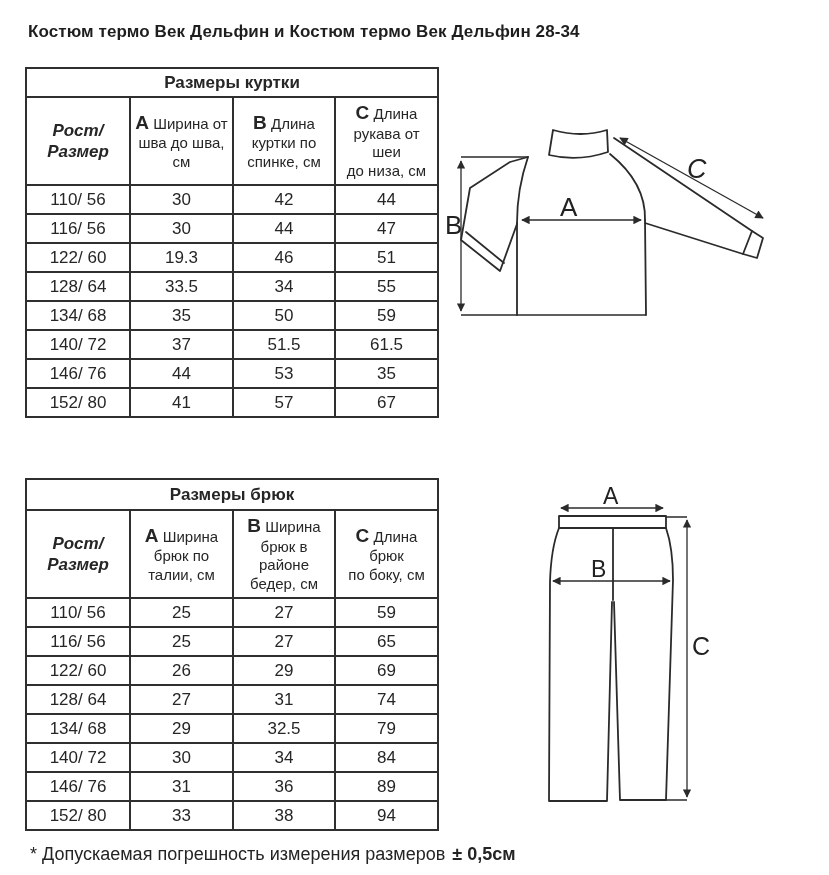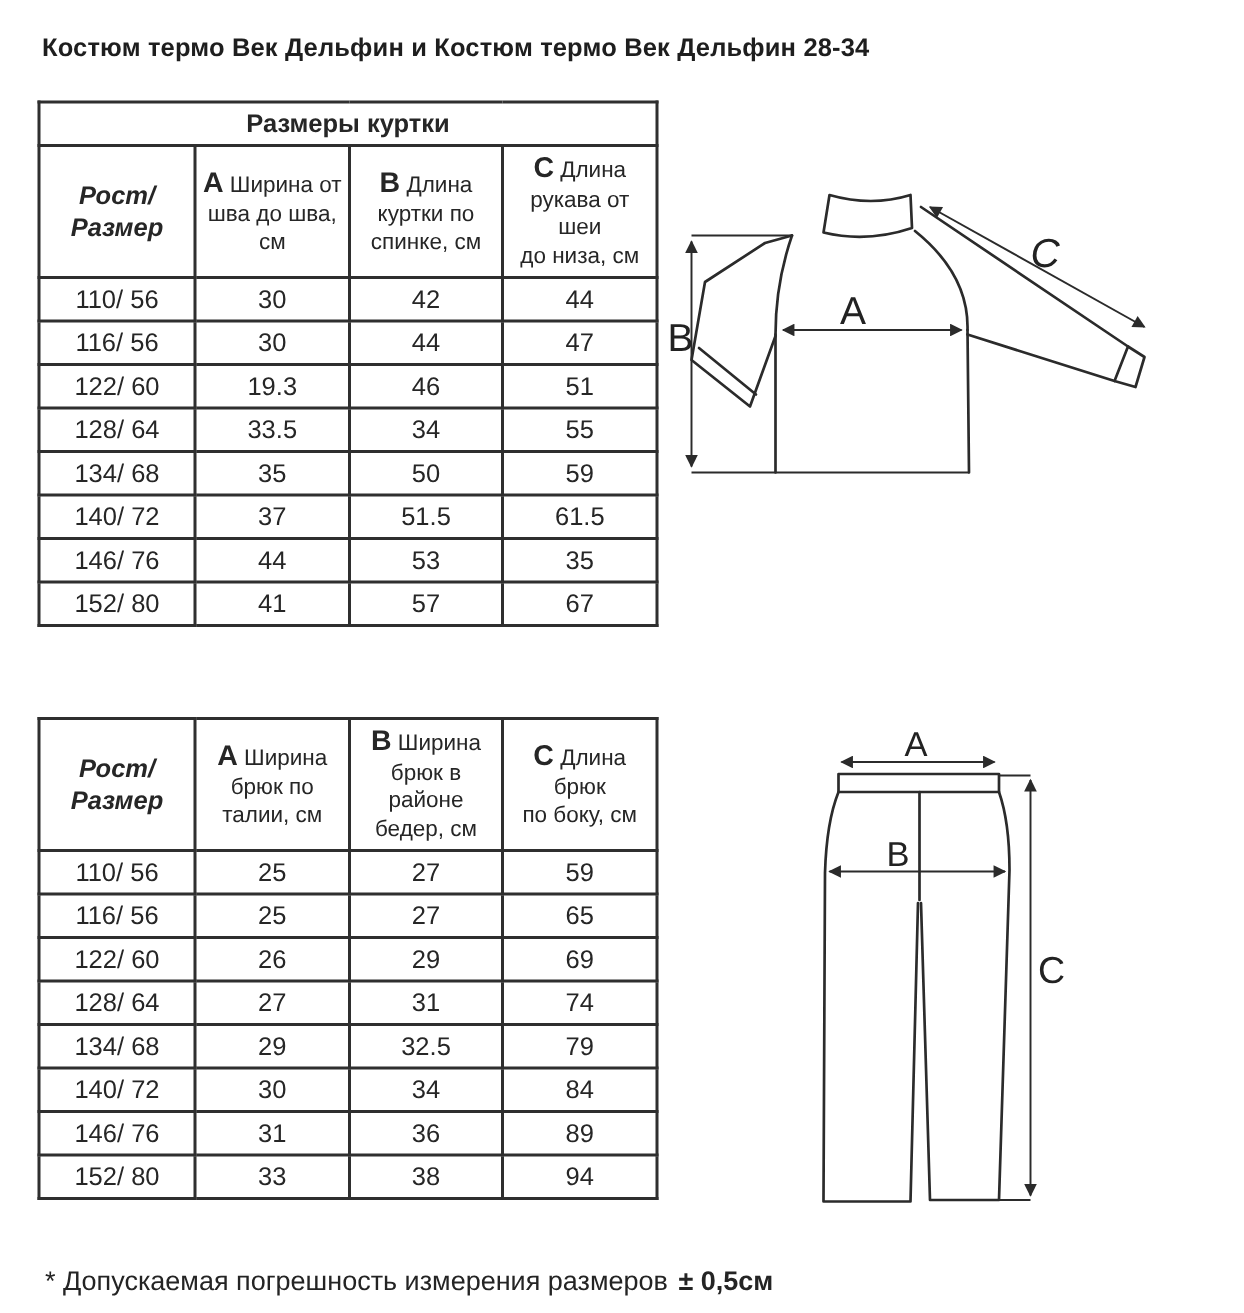--- a/index.html
+++ b/index.html
@@ -118,20 +118,23 @@
   </table>
 
   <table class="size" id="pants-table">
     <colgroup>
         <col style="width:104px">
         <col style="width:103px">
         <col style="width:102px">
         <col style="width:103px">
       </colgroup>
     <thead>
+      <tr class="tbl-title">
+        <th colspan="4">Размеры брюк</th>
+      </tr>
       <tr class="col-head">
         <th class="corner">Рост/Размер</th>
         <th><span class="letter">А</span> <span class="lbl">Ширина
 брюк по
 талии, см</span></th>
         <th><span class="letter">В</span> <span class="lbl">Ширина
 брюк в районе
 бедер, см</span></th>
         <th><span class="letter">С</span> <span class="lbl">Длина брюк
 по боку, см</span></th>

